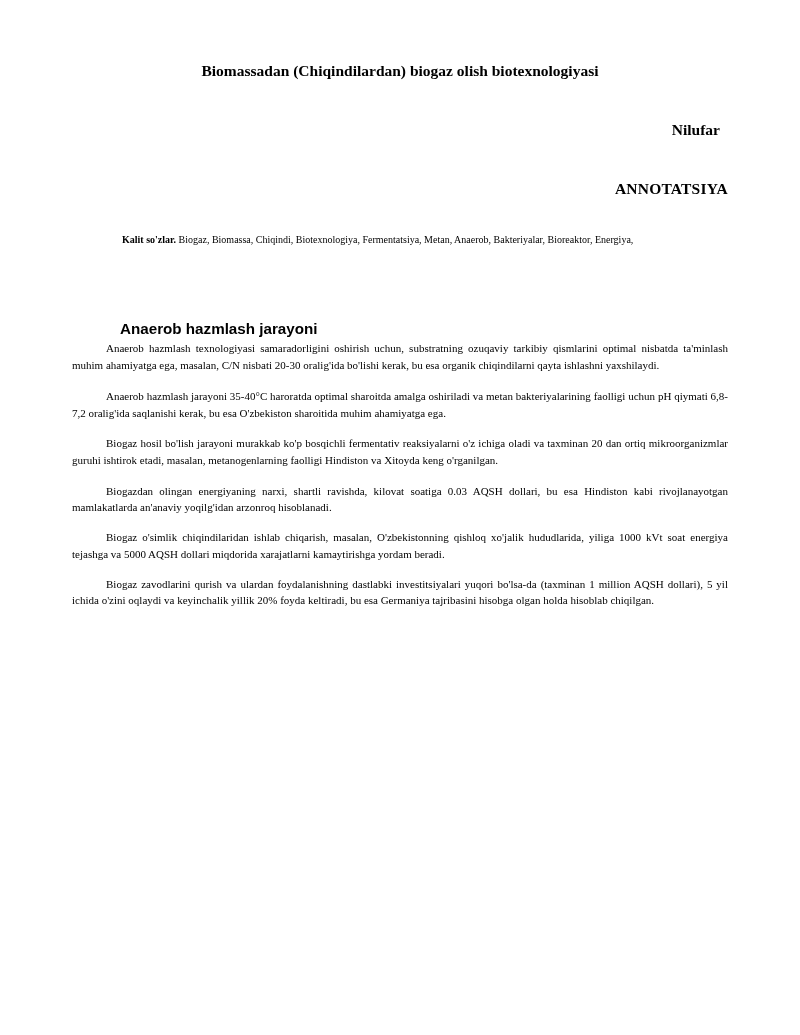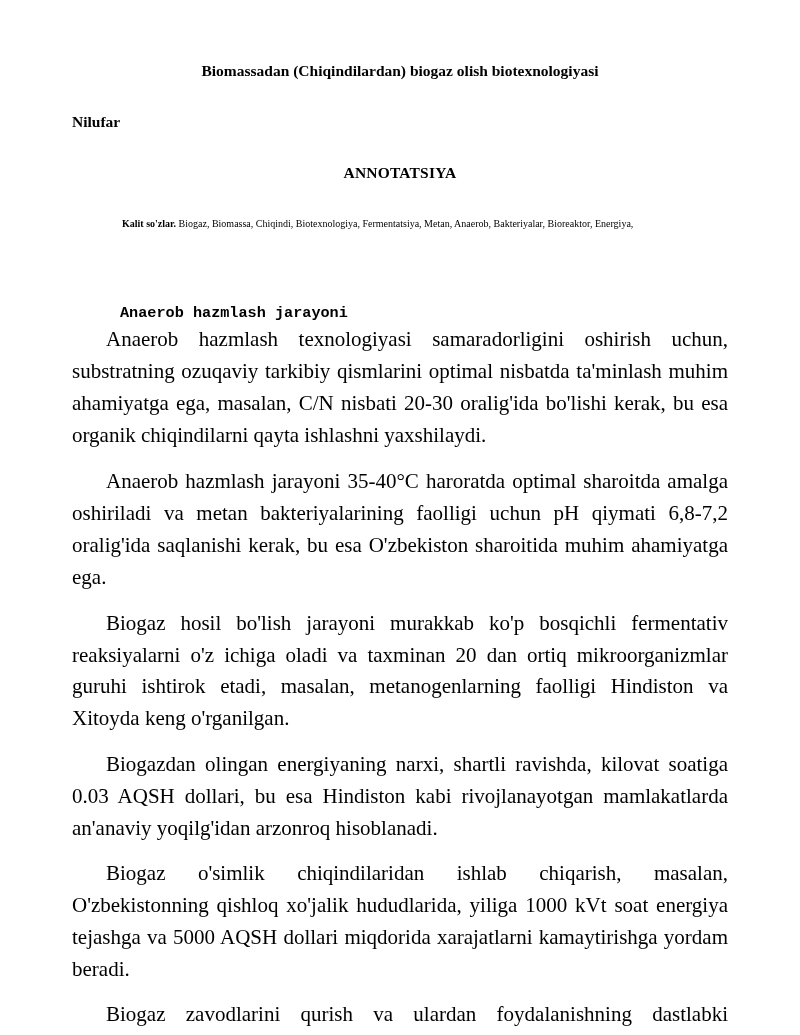--- a/index.html
+++ b/index.html
@@ -24,38 +24,38 @@
   }
   .doc-title {
     text-align: center;
     font-weight: bold;
     font-size: 15.5px;
     line-height: 1.2;
     margin: 0;
     padding-top: 62px;
   }
   .author {
-    text-align: left;
+    text-align: right;
     font-weight: bold;
     font-size: 15.5px;
     line-height: 1.2;
-    margin: 0;
+    margin: 8px;
     padding-top: 32px;
   }
   .section-label {
-    text-align: center;
+    text-align: right;
     font-weight: bold;
     font-size: 15.5px;
     letter-spacing: 0.2px;
     margin: 0;
     padding-top: 33px;
   }
   p.body-text {
     margin: 0;
-    font-size: 21px;
+    font-size: 11px;
     line-height: 1.52;
     text-align: justify;
     text-justify: inter-word;
     text-indent: 34px;
   }
   p.abstract-text {
     margin: 0;
     padding-top: 6px;
     font-size: 15.2px;
     line-height: 1.55;
@@ -72,21 +72,21 @@
   }
   .kw-lead {
     font-weight: bold;
   }
   h2.heading {
     margin: 0;
     font-size: 15.2px;
     font-weight: bold;
     line-height: 1.45;
     text-indent: 48px;
-    font-family: Liberation Mono, monospace;
+    font-family: Liberation Sans, sans-serif;
   }
   .gap-lg { height: 55px; }
   .gap-para { height: 14px; }
   .gap-para-sm { height: 13px; }
 </style>
 </head>
 <body>
 
 <div class="page">
 

